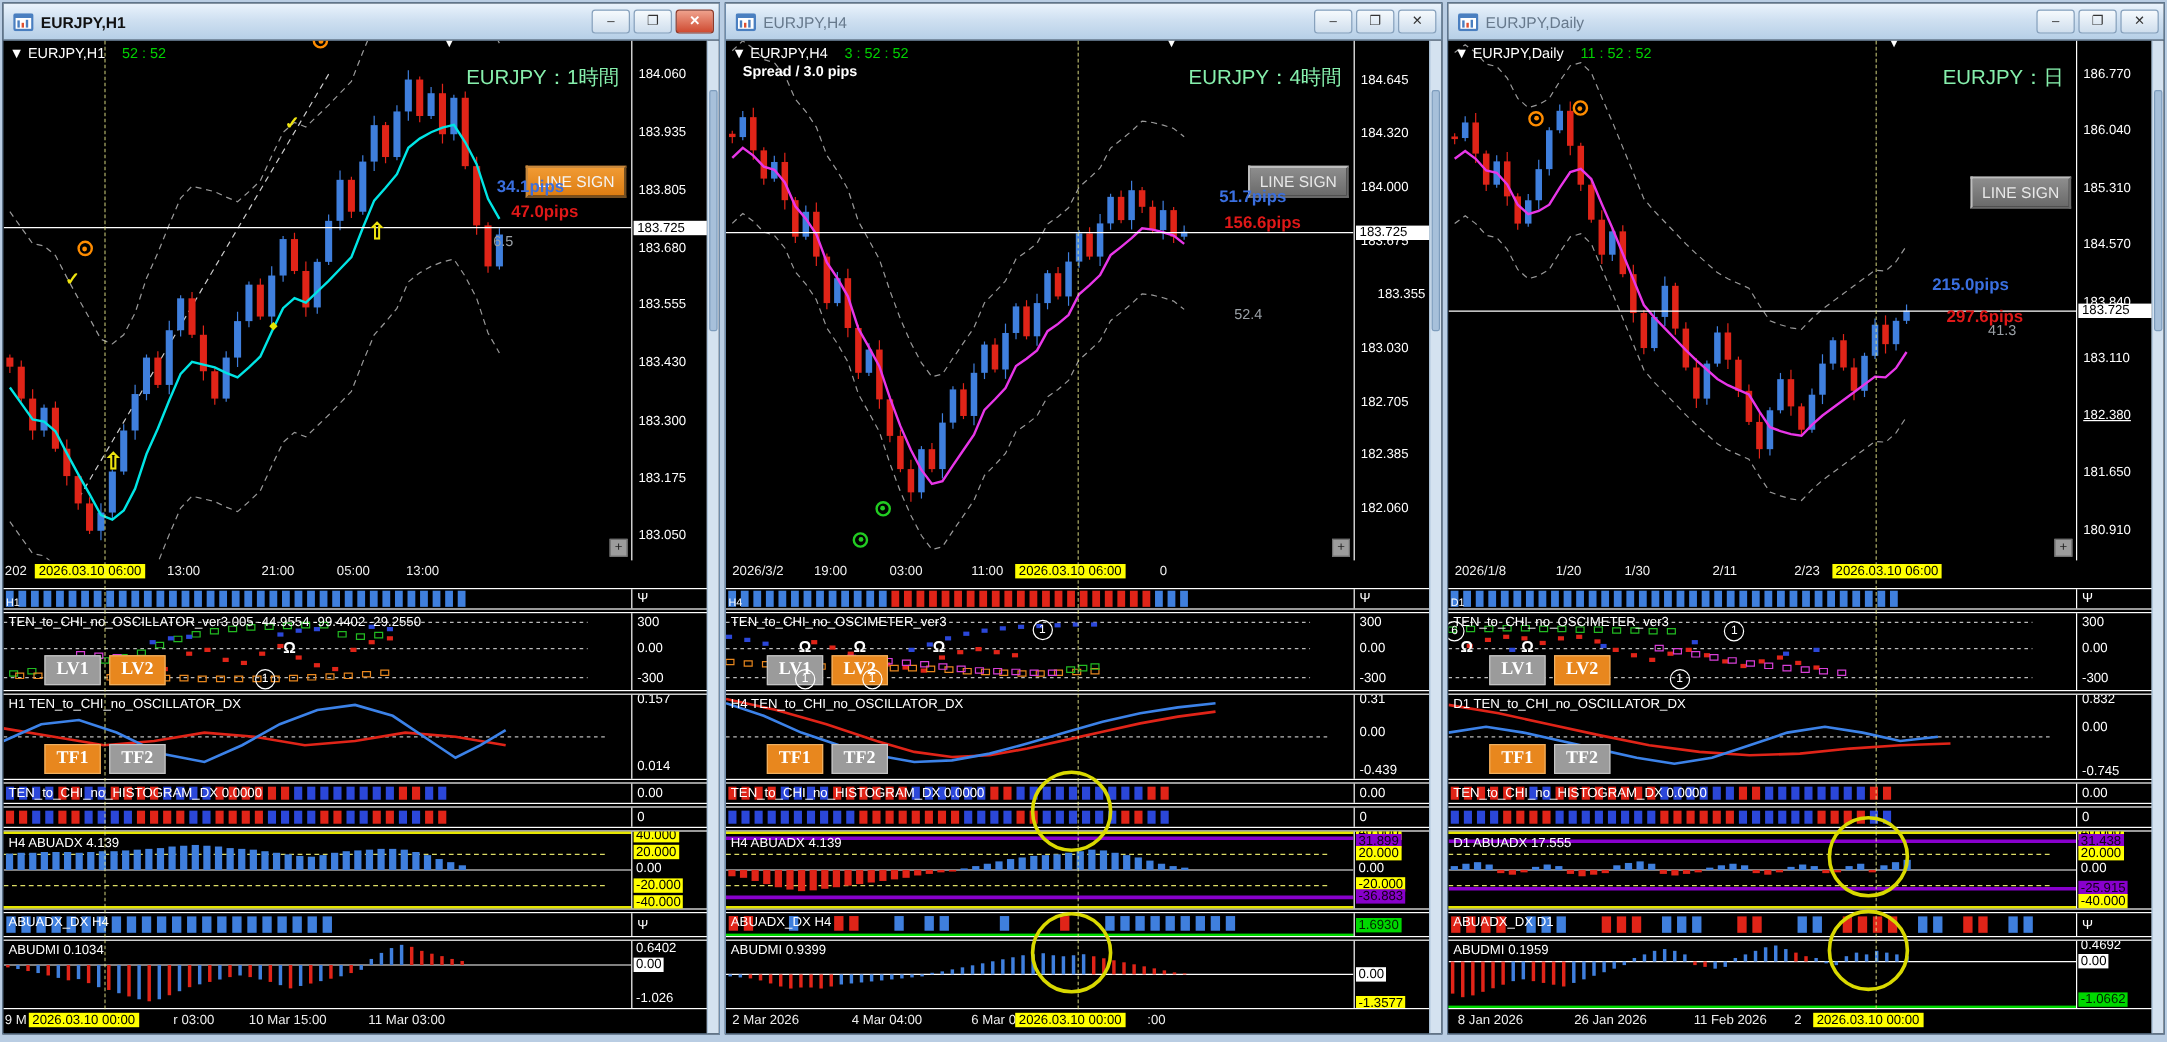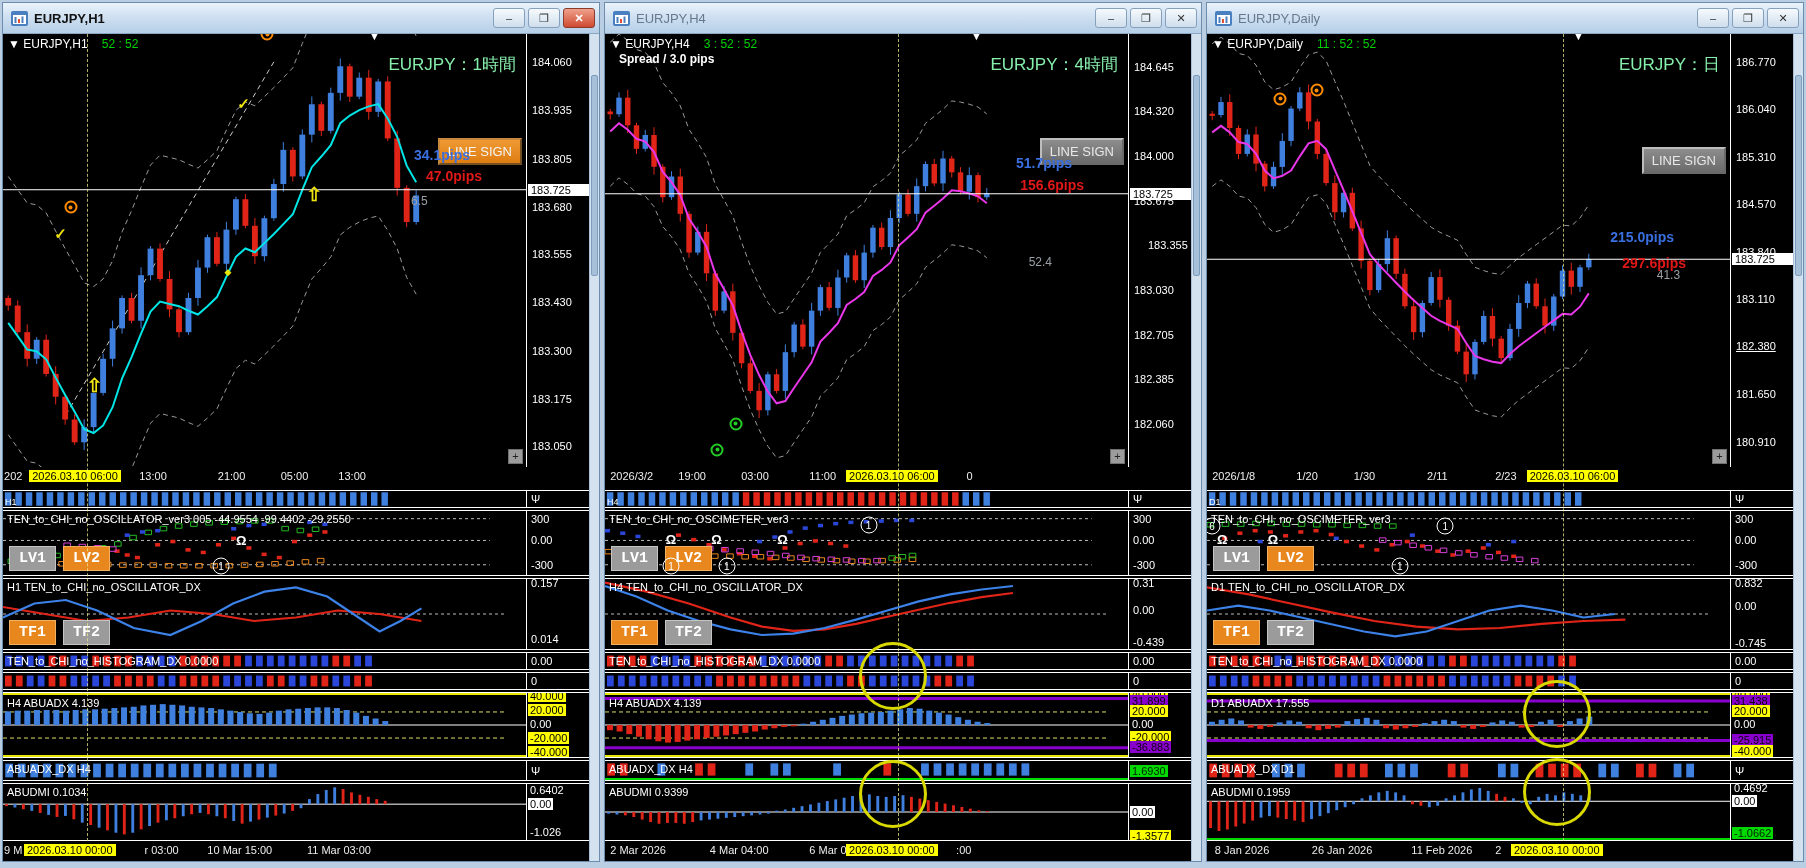--- a/index.html
+++ b/index.html
@@ -34,21 +34,21 @@
   .p-osc{height:64px;gap:16px;}
   .p-dx{height:70px;}
   .p-hist{height:16px;}
   .p-abuadx{height:64px;}
   .p-abuadx .rplot{border-top:2px solid #e6e600;border-bottom:2px solid #e6e600;}
   .p-adx{height:19px;}
   .p-abudmi{height:56px;}
   .greenbottom{border-bottom:2px solid #00d800 !important;}
   .ptitle{position:absolute;left:4px;top:2px;color:#fff;font-size:11px;z-index:3;white-space:nowrap;}
   .pbtn{position:absolute;bottom:4px;z-index:4;border:1px solid #c8c8c8;color:#fff;font-weight:bold;
-    font-size:15px;padding:3px 9px;cursor:default;font-family:Liberation Mono, monospace;}
+    font-size:15px;padding:3px 9px;cursor:default;font-family:Liberation Serif, serif;margin-left:28px;}
   .pbtn.gray{background:#9b9b9b;border-color:#c4c4c4;}
   .pbtn.orange{background:#e8871e;border-color:#f0b060;}
   .b1{left:6px;} .b2{left:60px;}
   .symline{position:absolute;left:5px;top:3px;color:#fff;font-size:12px;z-index:3;white-space:nowrap;}
   .symline .timer{color:#00d200;margin-left:14px;}
   .spread{position:absolute;left:14px;top:18px;color:#fff;font-size:12px;font-weight:bold;z-index:3;}
   .biglabel{position:absolute;right:10px;top:4.5%;color:#86efac;font-size:17px;z-index:3;}
   .linesign{position:absolute;right:4px;z-index:4;font-size:13px;padding:4px 8px;border:2px outset #bdbdbd;
     color:#e8e8e8;background:linear-gradient(#8d8d8d,#6a6a6a);font-family:"Liberation Sans",sans-serif;cursor:default;}
   .linesign.orange{background:linear-gradient(#f09a33,#dd7d12);color:#f4f4f4;border-color:#c8883c;}

